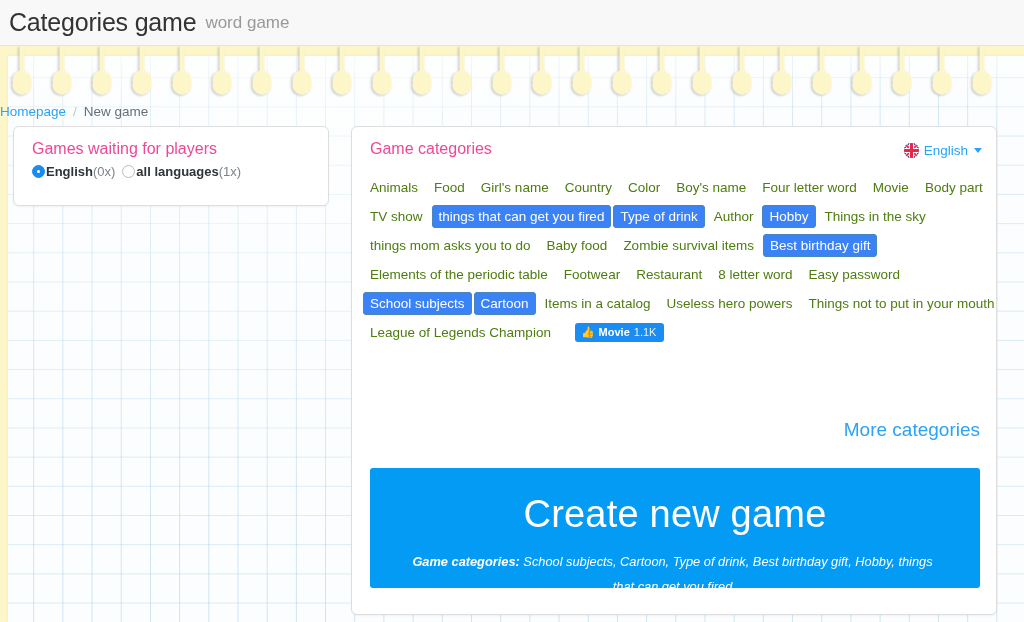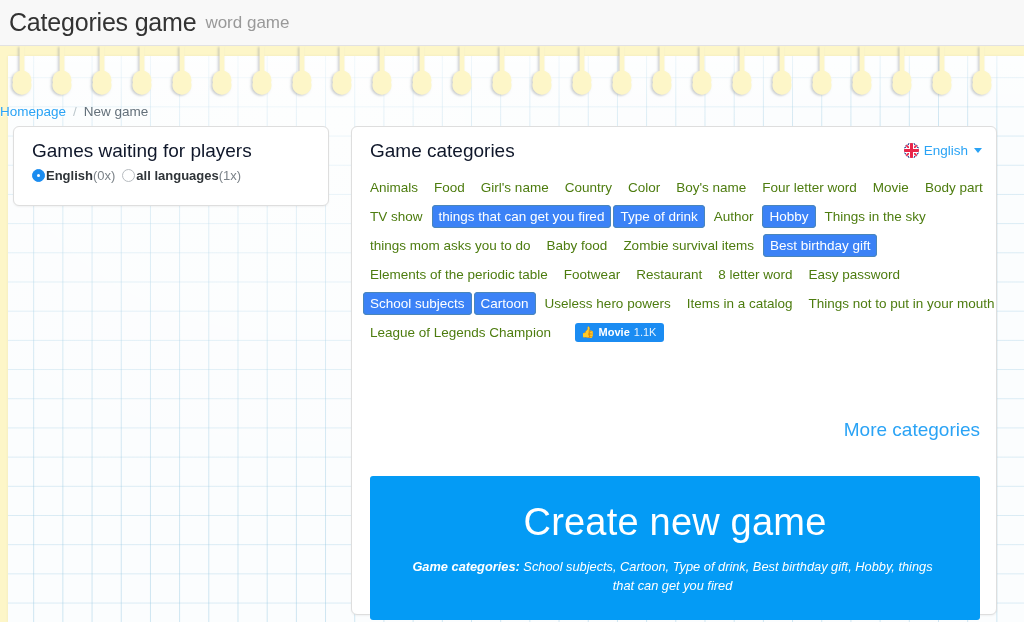--- a/index.html
+++ b/index.html
@@ -98,22 +98,22 @@
     background: #ffffff;
     border: 1px solid #dedede;
     border-radius: 6px;
     box-shadow: 0 1px 2px rgba(0,0,0,0.05);
     z-index: 4;
   }
   #left-panel  { left: 13px;  top: 80px;  width: 316px; height: 80px; }
   #right-panel { left: 351px; top: 80px;  width: 646px; height: 489px; }
 
   .panel-title {
-    font-size: 19px;
-    color: #0f172a;
+    font-size: 16px;
+    color: #ec4899;
     font-weight: normal;
   }
 
   
   #left-panel .panel-title { margin: 13px 0 0 18px; }
   #lang-filter {
     margin: 6px 0 0 18px;
     display: flex;
     align-items: center;
     font-size: 13px;
@@ -235,38 +235,38 @@
     position: absolute;
     right: 16px; top: 292px;
     font-size: 19px;
     color: #2aa3f5;
     cursor: pointer;
   }
 
   
   #create-game {
     position: absolute;
-    left: 18px; top: 349px;
-    width: 610px; height: 144px;
+    left: 18px; top: 341px;
+    width: 610px; height: 120px;
     background: #049bf5;
     border-radius: 3px;
     cursor: pointer;
     text-align: center;
     color: #ffffff;
   }
   #cta-title {
     font-size: 38px;
     font-weight: normal;
     padding-top: 25px;
     letter-spacing: 0.2px;
   }
   #cta-sub {
     font-size: 12.8px;
     font-style: italic;
-    line-height: 19px;
+    line-height: 25px;
     padding: 13px 40px 0 35px;
   }
   #cta-sub b { font-weight: bold; font-style: italic; }
 </style>
 </head>
 <body>
 
 <div id="topbar">
   <span id="app-title">Categories game</span>
   <span id="app-subtitle">word game</span>
@@ -417,22 +417,22 @@
         <span class="tag">Elements of the periodic table</span>
         <span class="tag">Footwear</span>
         <span class="tag">Restaurant</span>
         <span class="tag">8 letter word</span>
         <span class="tag">Easy password</span>
       </div>
 
       <div class="tag-row">
         <span class="tag selected">School subjects</span>
         <span class="tag selected">Cartoon</span>
+        <span class="tag">Items in a catalog</span>
         <span class="tag">Useless hero powers</span>
-        <span class="tag">Items in a catalog</span>
         <span class="tag">Things not to put in your mouth</span>
       </div>
 
       <div class="tag-row">
         <span class="tag">League of Legends Champion</span>
         <span id="fb-like">
           <span class="thumb-icon">👍</span>
           <span>Movie</span>
           <span class="fb-count">1.1K</span>
         </span>

